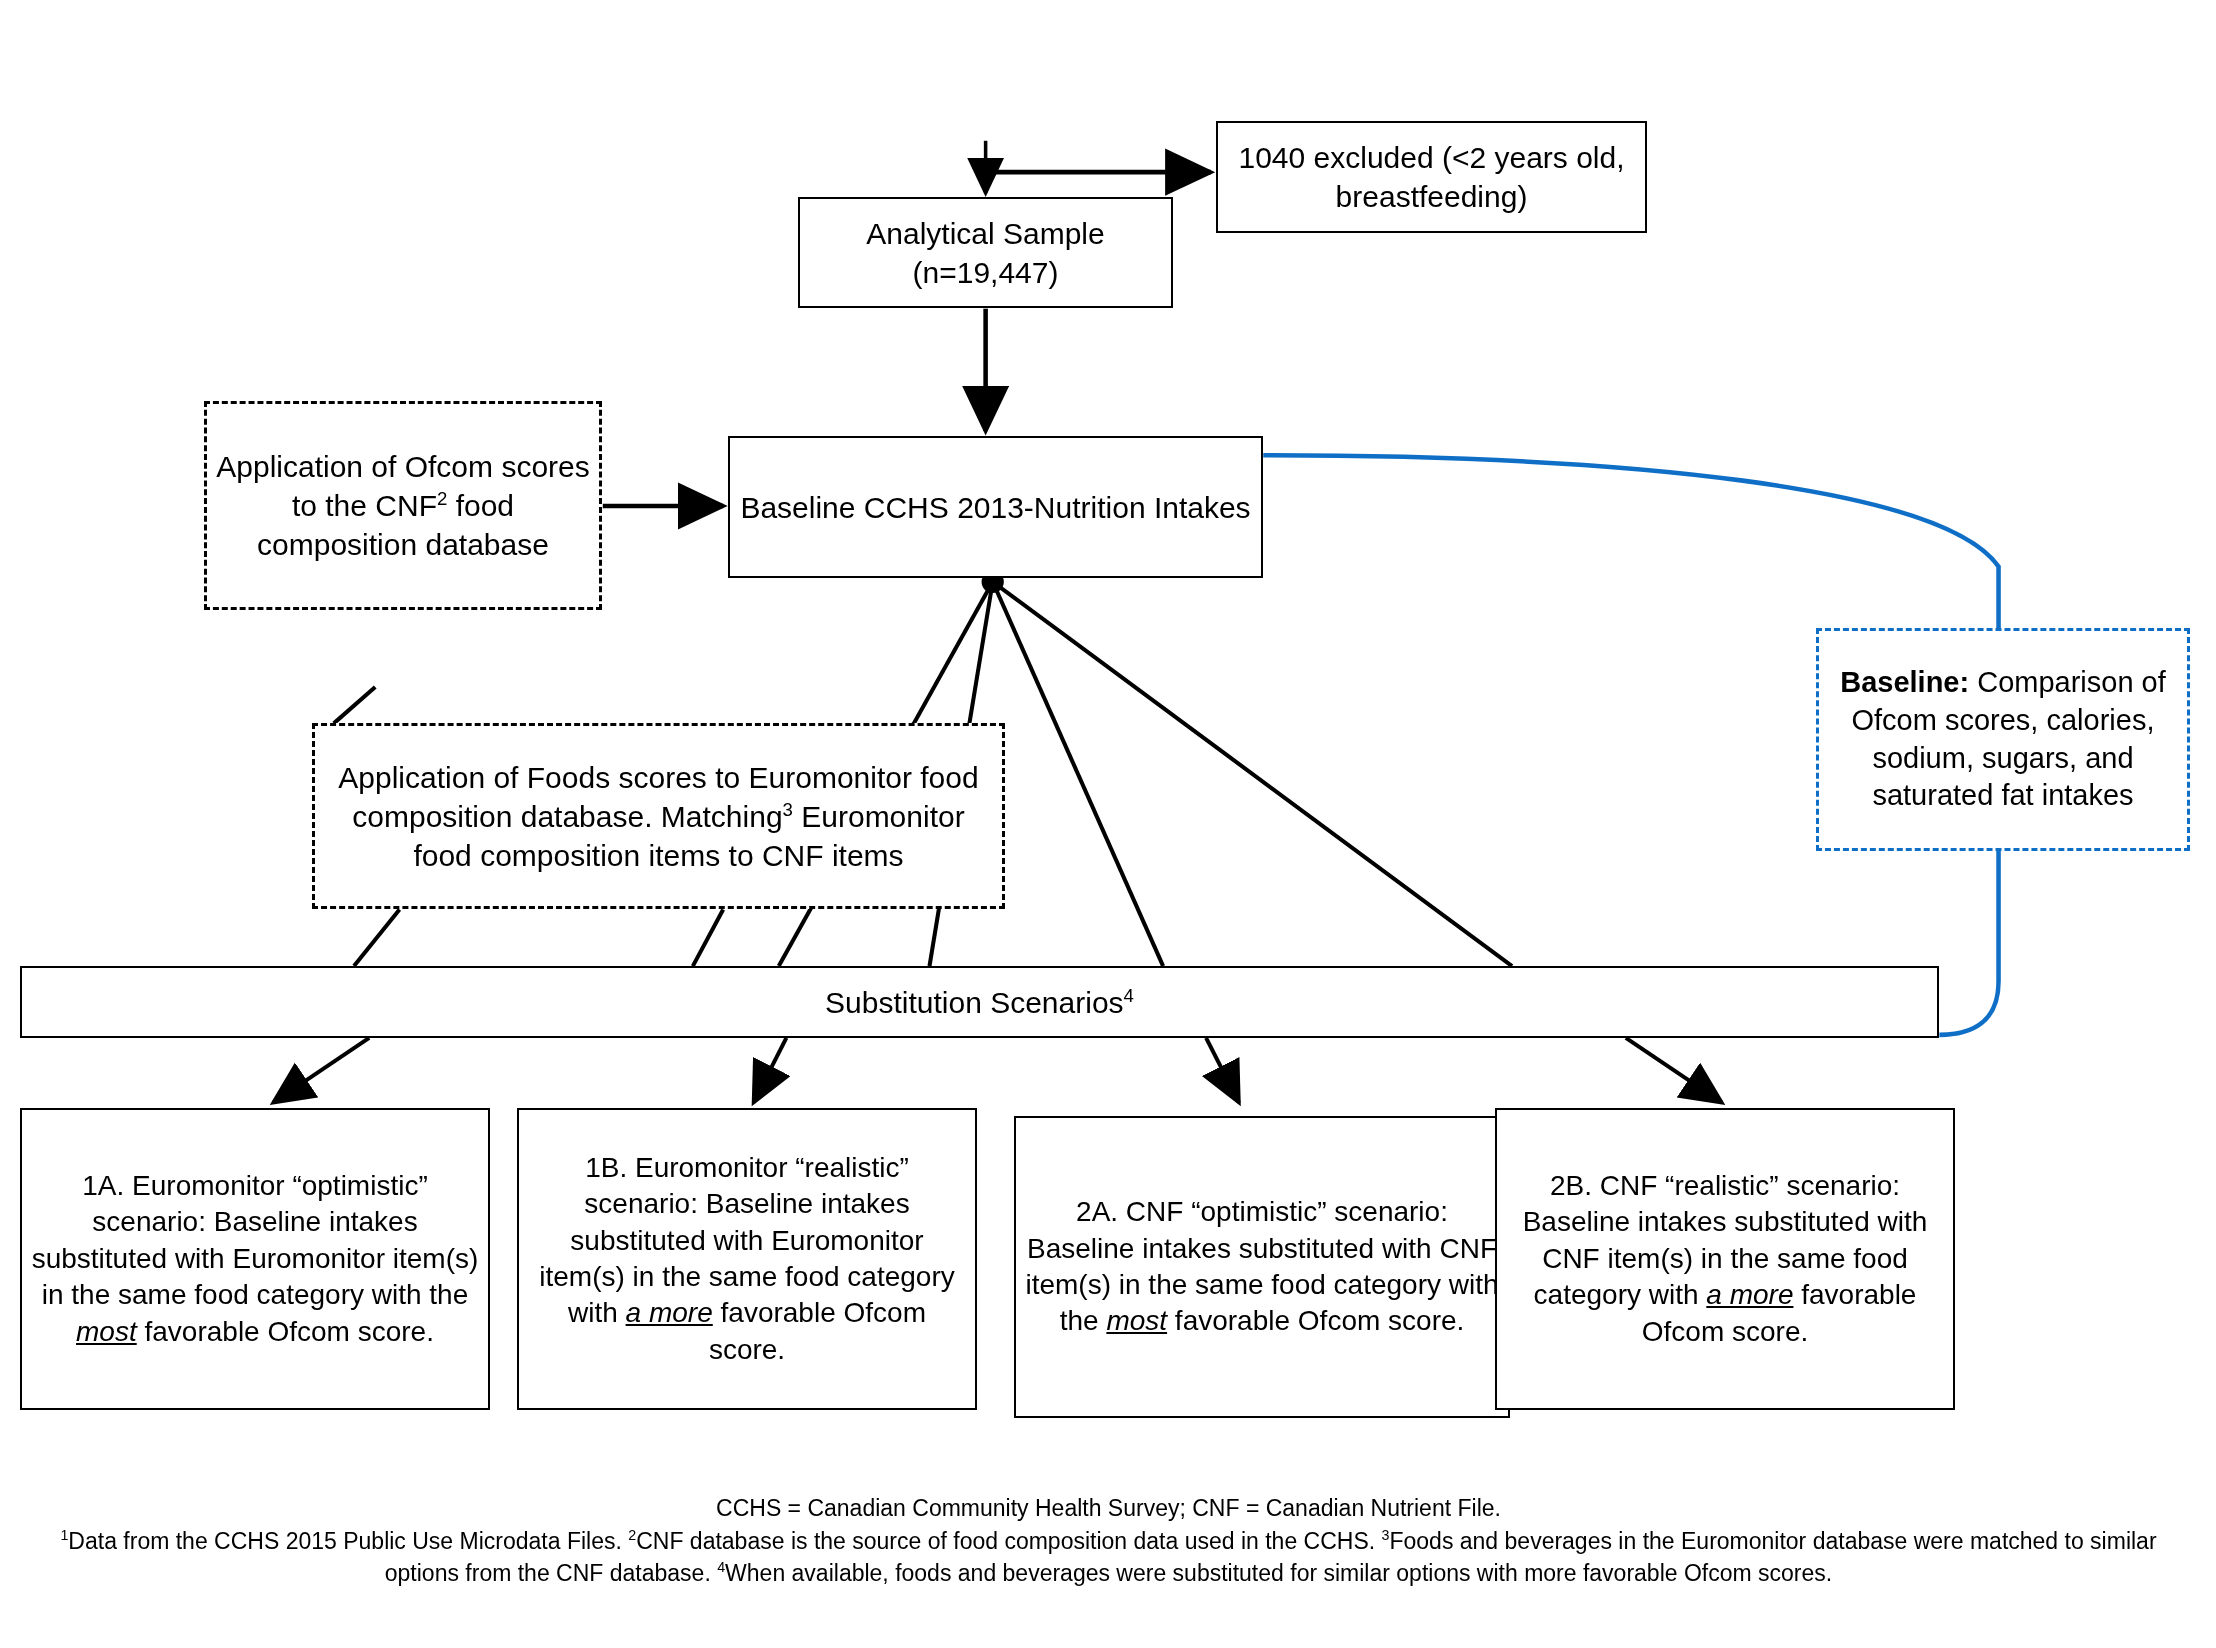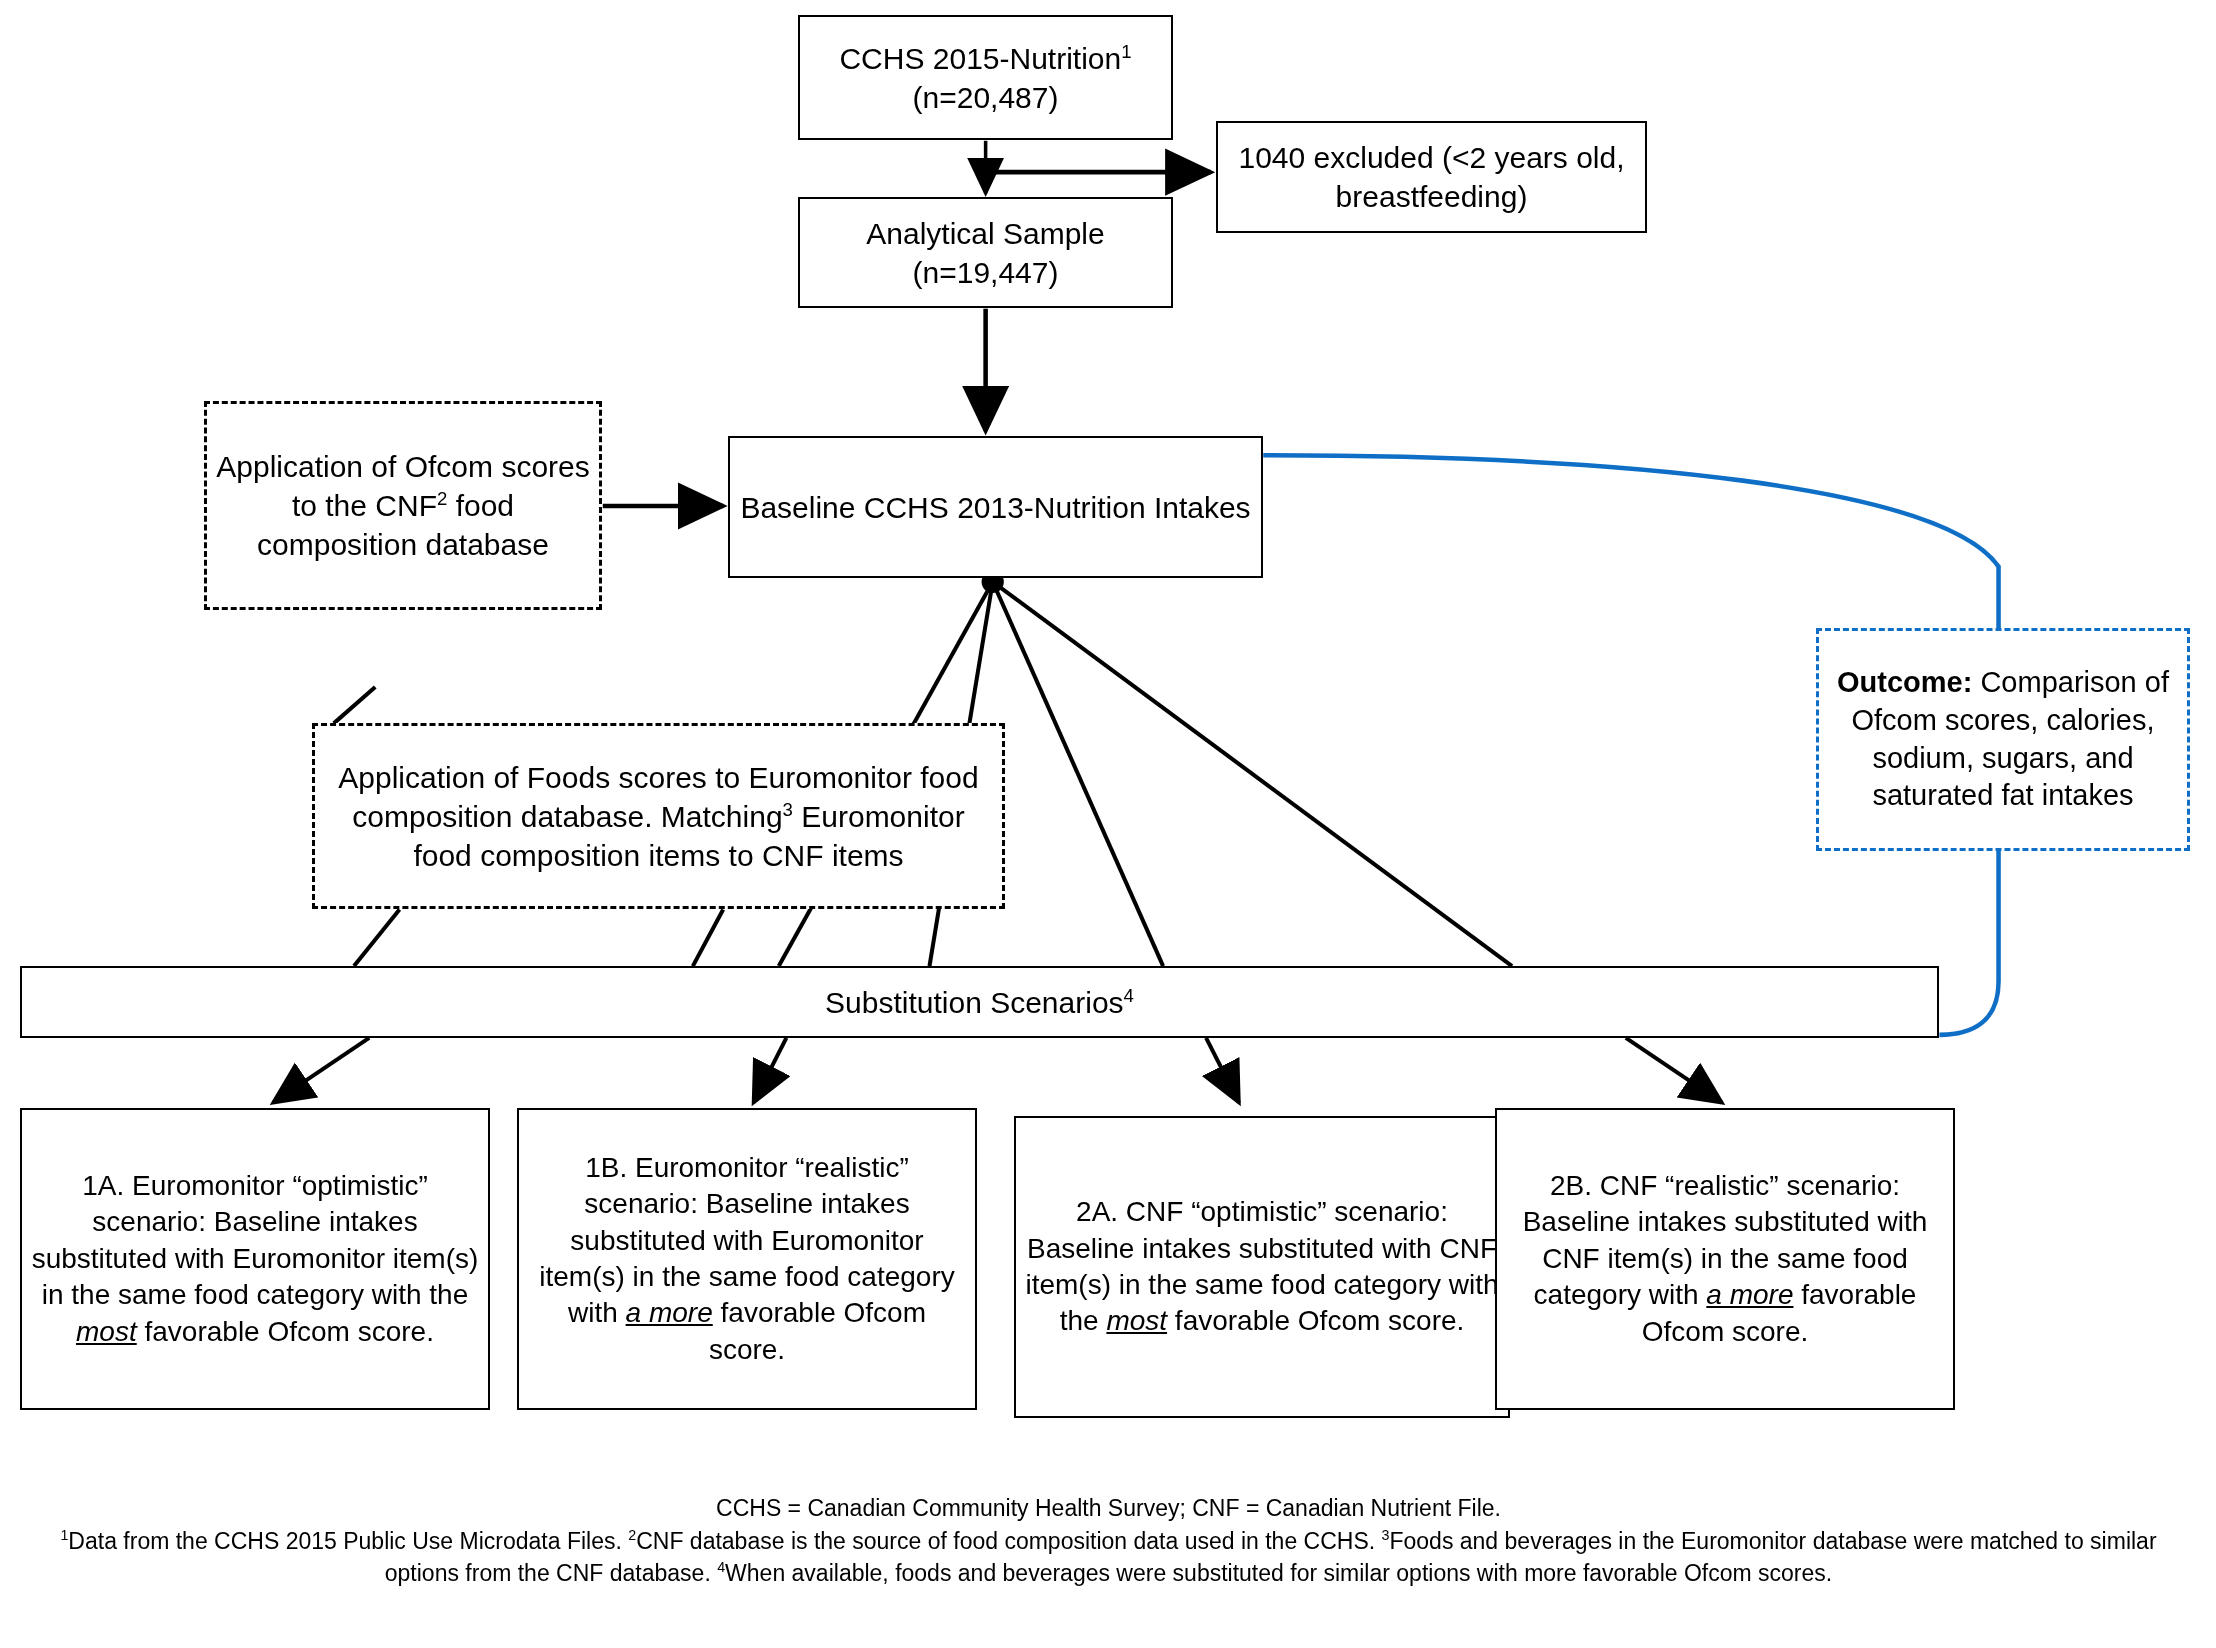--- a/index.html
+++ b/index.html
@@ -119,42 +119,39 @@
     <path d="M2498,900 C3200,900 3840,960 3952,1120 L3952,1242" fill="none" stroke="#0F6FC6" stroke-width="9"></path>
 
     <path d="M3952,1682 L3952,1940 C3952,2020 3900,2046 3835,2046" fill="none" stroke="#0F6FC6" stroke-width="9"></path>
 
     <line x1="730" y1="2052" x2="540" y2="2180" stroke="#000" stroke-width="8" marker-end="url(#arrowblk)"></line>
     <line x1="1555" y1="2052" x2="1490" y2="2180" stroke="#000" stroke-width="8" marker-end="url(#arrowblk)"></line>
     <line x1="2385" y1="2052" x2="2450" y2="2180" stroke="#000" stroke-width="8" marker-end="url(#arrowblk)"></line>
     <line x1="3215" y1="2052" x2="3405" y2="2180" stroke="#000" stroke-width="8" marker-end="url(#arrowblk)"></line>
   </svg>
 
-  <div class="node solid-box" id="box-cchs">
-    <span class="txt fs-big"><span>CCHS 2015-Nutrition</span><sup>1</sup><br><span>(n=20,487)</span></span>
-  </div>
 
   <div class="node solid-box" id="box-excluded">
     <span class="txt fs-big">1040 excluded (&lt;2 years old, breastfeeding)</span>
   </div>
 
   <div class="node solid-box" id="box-analytical">
     <span class="txt fs-big"><span>Analytical Sample</span><br><span>(n=19,447)</span></span>
   </div>
 
   <div class="node dashed-box" id="box-ofcom-cnf">
     <span class="txt fs-big"><span>Application of Ofcom scores to the CNF</span><sup>2</sup><span> food composition database</span></span>
   </div>
 
   <div class="node solid-box" id="box-baseline">
     <span class="txt fs-big">Baseline CCHS 2013-Nutrition Intakes</span>
   </div>
 
   <div class="node dashed-blue-box" id="box-outcome">
-    <span class="txt fs-mid"><span class="bold">Outcome:</span><span> Comparison of Ofcom scores, calories, sodium, sugars, and saturated fat intakes</span></span>
+    <span class="txt fs-mid"><span class="bold">Baseline:</span><span> Comparison of Ofcom scores, calories, sodium, sugars, and saturated fat intakes</span></span>
   </div>
 
   <div class="node dashed-box" id="box-euromonitor">
     <span class="txt fs-big"><span>Application of Foods scores to Euromonitor food composition database. Matching</span><sup>3</sup><span> Euromonitor food composition items to CNF items</span></span>
   </div>
 
   <div class="node solid-box" id="box-subst">
     <span class="txt fs-big"><span>Substitution Scenarios</span><sup>4</sup></span>
   </div>
 

